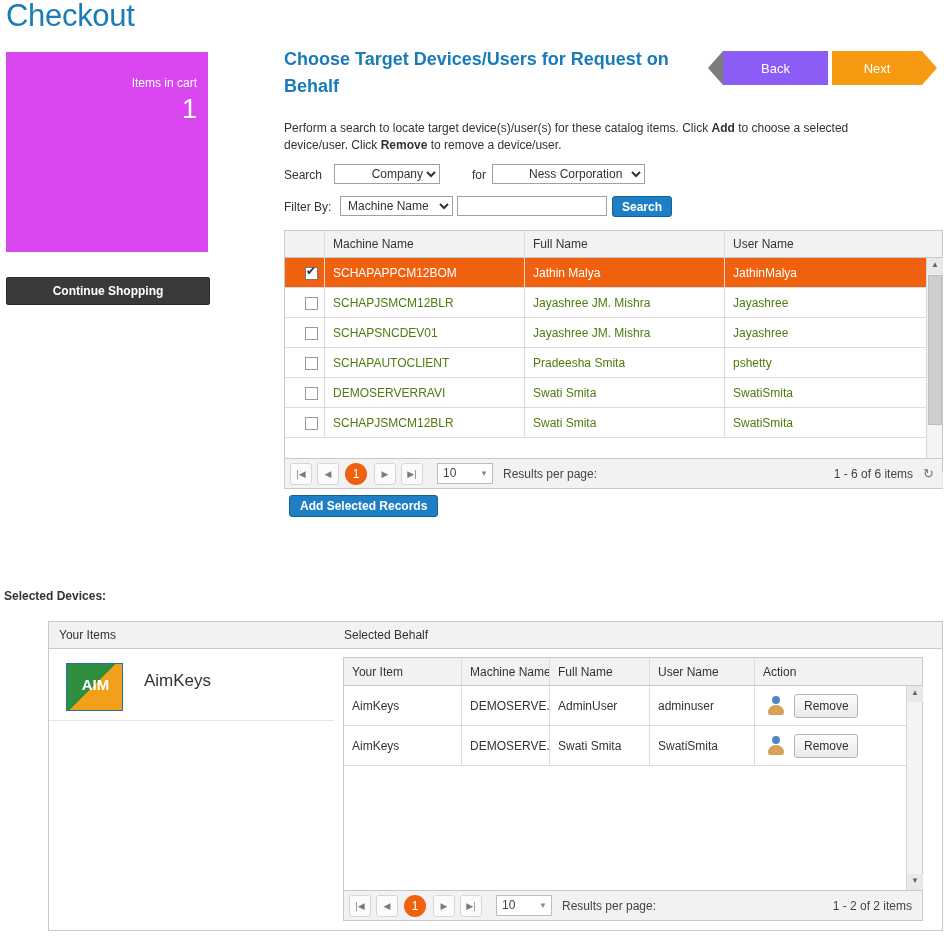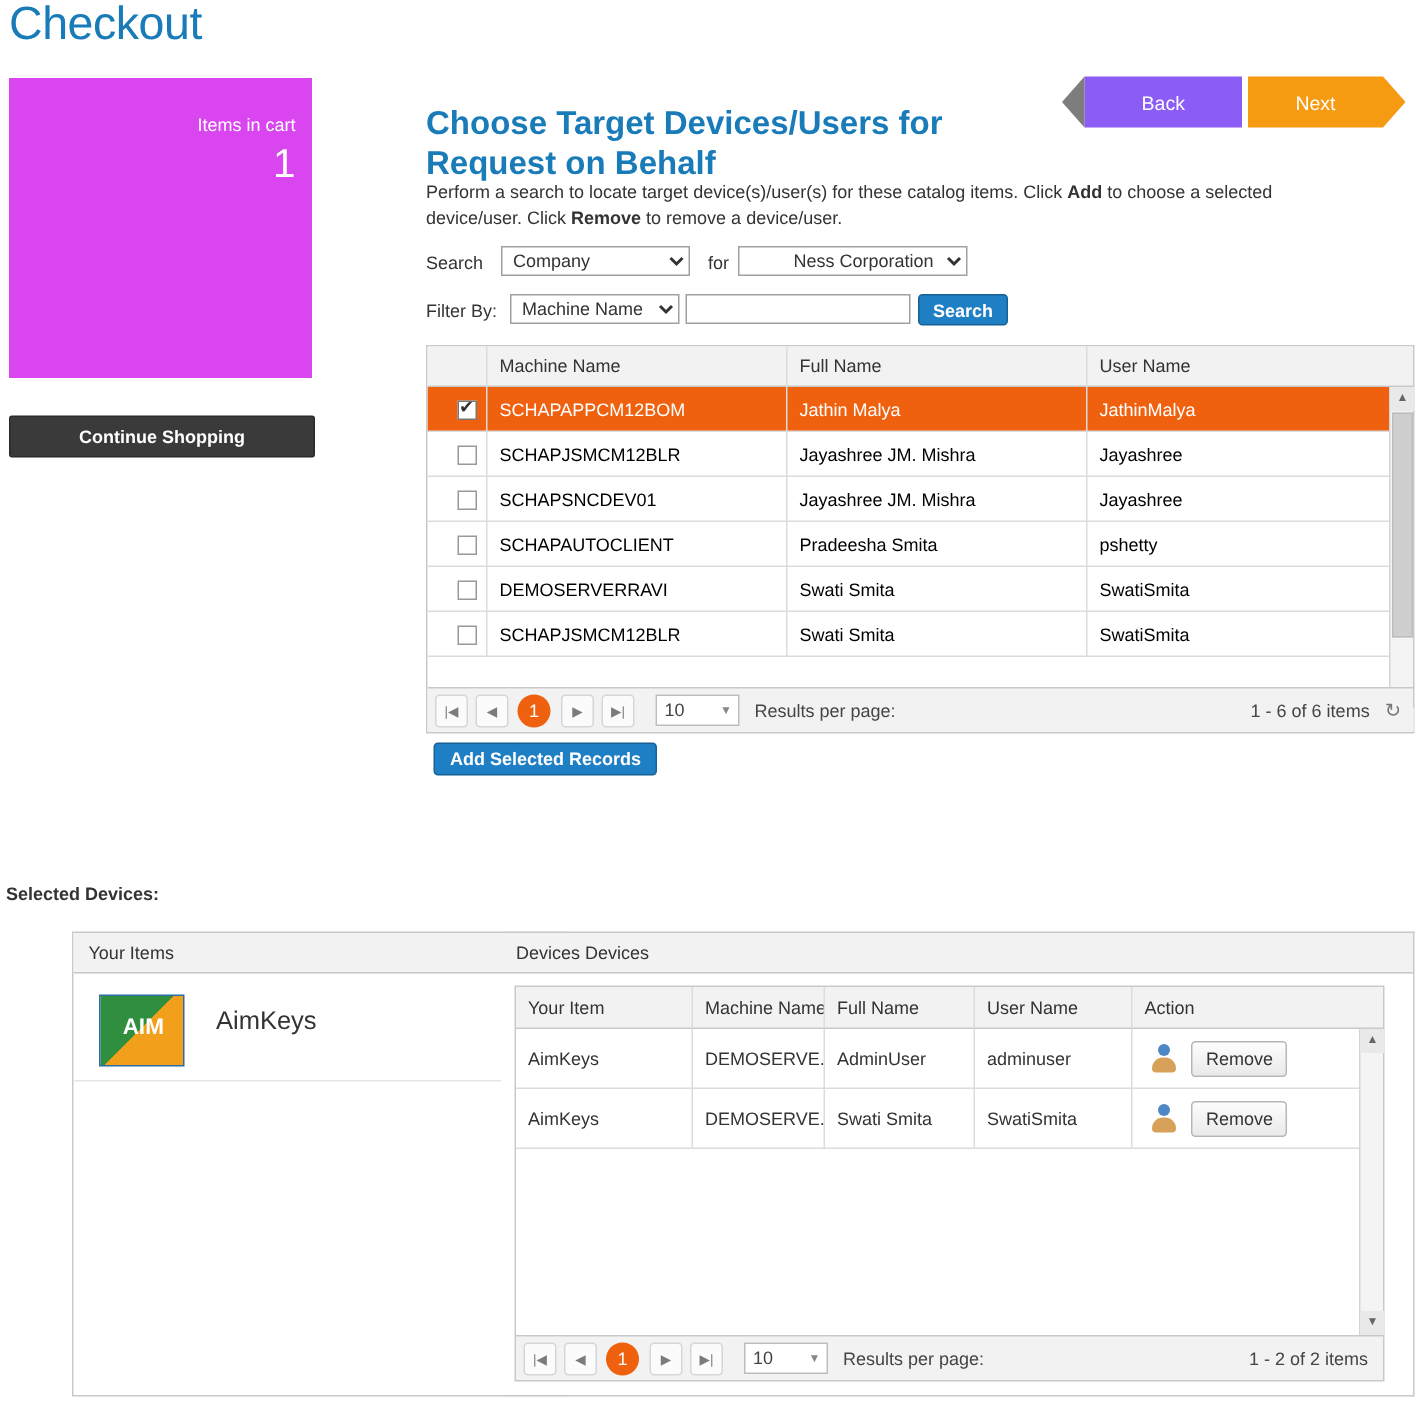--- a/index.html
+++ b/index.html
@@ -43,23 +43,22 @@
     border: 1px solid #2a2a2a;
     font-size: 12px; font-weight: bold;
     border-radius: 2px;
     cursor: pointer;
   }
 
   
   .main-title {
     position: absolute; left: 284px; top: 46px;
     width: 420px;
-    font-size: 22px; color: #1a7bb9; font-weight: bold;
+    font-size: 18px; color: #1a7bb9; font-weight: bold;
     line-height: 27px;
-    margin-top: 22px;
   }
   .instructions {
     position: absolute; left: 284px; top: 120px;
     width: 620px;
     font-size: 12px; color: #333333; line-height: 17px;
   }
   .instructions b { font-weight: bold; }
 
   
   .btn-back {
@@ -105,21 +104,21 @@
   .sel {
     position: absolute;
     height: 20px;
     border: 1px solid #a0a0a0;
     background: #ffffff;
     font-size: 12px;
     font-family: "Liberation Sans", sans-serif;
     color: #333;
     padding-left: 3px;
   }
-  .sel-company { left: 334px; top: 164px; width: 126px; }
+  .sel-company { left: 334px; top: 164px; width: 106px; text-align: right; }
   .sel-ness    { left: 492px; top: 164px; width: 153px; padding-left: 32px; }
   .sel-filter  { left: 340px; top: 196px; width: 113px; }
   .txt-filter {
     position: absolute; left: 457px; top: 196px;
     width: 150px; height: 20px;
     border: 1px solid #a0a0a0; background: #fff;
     font-size: 12px; padding: 0 3px;
     font-family: "Liberation Sans", sans-serif;
   }
   .btn-search {
@@ -149,21 +148,21 @@
   .grid-head .cell { padding-left: 8px; border-right: 1px solid #dcdcdc; height: 27px; line-height: 27px; }
   .g1-c0 { width: 40px; }
   .g1-c1 { width: 200px; }
   .g1-c2 { width: 200px; }
   .g1-c3 { width: 200px; border-right: none !important; }
 
   .grid-body { position: relative; height: 230px; overflow: hidden; }
   .grow {
     display: flex; height: 30px; align-items: center;
     border-bottom: 1px solid #dcdcdc;
-    font-size: 12px; color: #000000;
+    font-size: 12px; color: #4d7c0f;
   }
   .grow .cell { padding-left: 8px; height: 30px; line-height: 30px; border-right: 1px solid #dcdcdc; overflow: hidden; }
   .grow .g1-c3 { border-right: none; }
   .grow.selected { background: #f0610f; color: #ffffff; }
   .cb {
     width: 13px; height: 13px;
     border: 1px solid #999; background: #fff;
     display: inline-block; margin-left: 12px; vertical-align: middle;
     cursor: pointer; position: relative;
   }
@@ -436,21 +435,21 @@
     <div class="item-row">
       <div class="item-logo">
         <div class="aim">AIM</div>
       </div>
       <div class="item-name">AimKeys</div>
       <div class="item-close">✕</div>
     </div>
   </div>
 
   <div class="panel-right">
-    <div class="panel-hdr">Devices Devices</div>
+    <div class="panel-hdr">Selected Behalf</div>
 
     <div class="grid2">
       <div class="g2-head">
         <div class="cell g2-c0">Your Item</div>
         <div class="cell g2-c1">Machine Name</div>
         <div class="cell g2-c2">Full Name</div>
         <div class="cell g2-c3">User Name</div>
         <div class="cell g2-c4">Action</div>
       </div>
 

